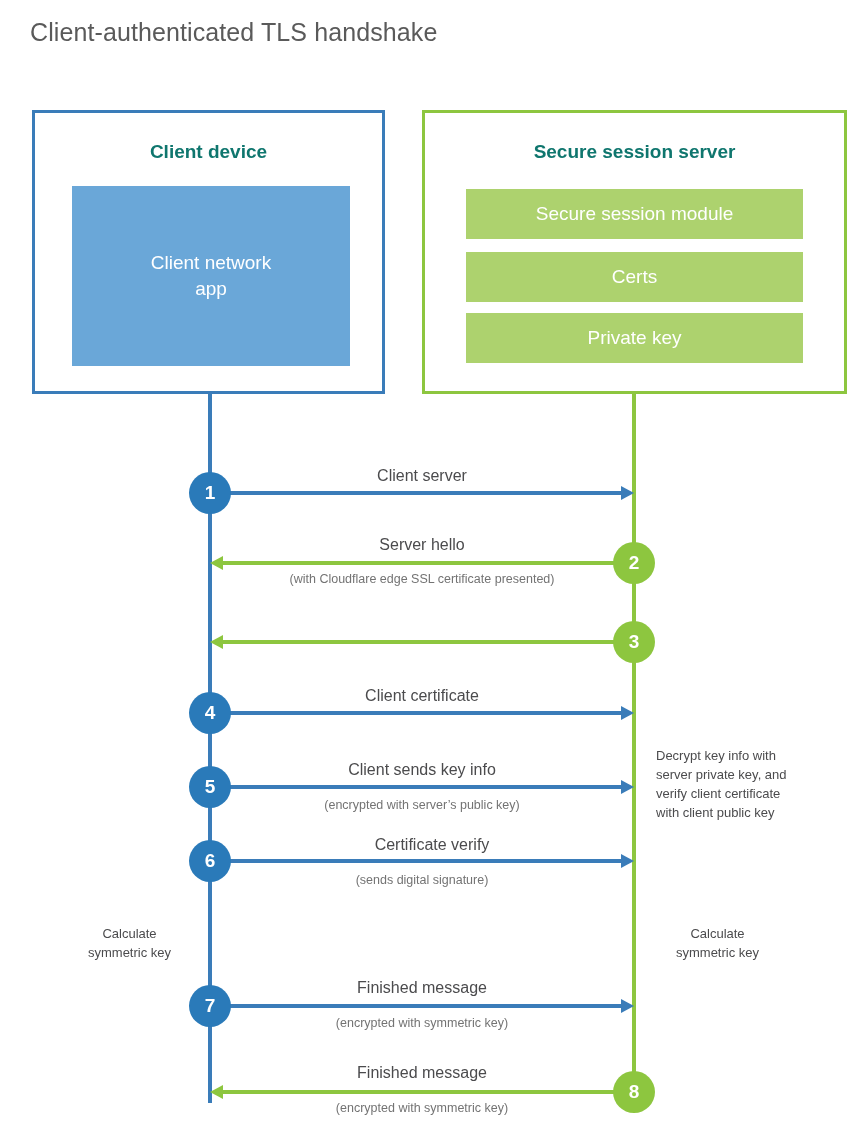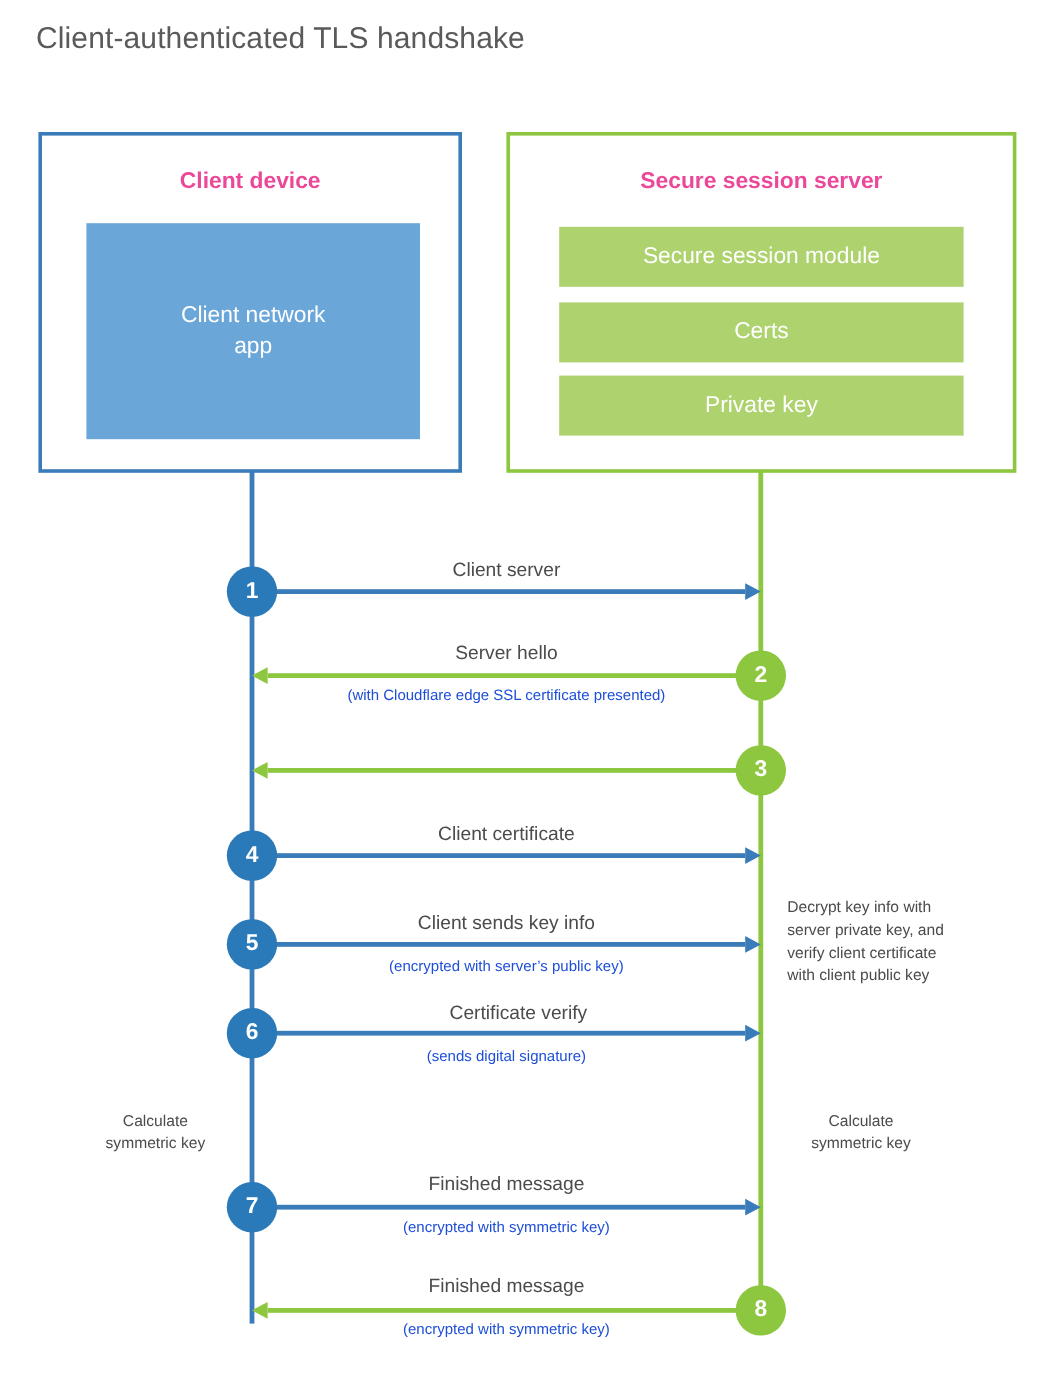--- a/index.html
+++ b/index.html
@@ -55,21 +55,21 @@
     border: 3px solid #8dc63f;
   }
   .party-title {
     position: absolute;
     left: 0;
     right: 0;
     top: 28px;
     text-align: center;
     font-size: 19px;
     font-weight: bold;
-    color: #ec4899;
+    color: #0f766e;
   }
 
   
   .client-app {
     position: absolute;
     left: 37px;
     top: 73px;
     width: 278px;
     height: 180px;
     background: #6aa7d8;
@@ -165,21 +165,21 @@
     position: absolute;
     text-align: center;
     font-size: 16px;
     color: #4b4b4d;
     white-space: nowrap;
   }
   .msg-sublabel {
     position: absolute;
     text-align: center;
     font-size: 12.5px;
-    color: #1d4ed8;
+    color: #737373;
     white-space: nowrap;
   }
 
   
   .side-note {
     position: absolute;
     font-size: 13px;
     line-height: 1.45;
     color: #4b4b4d;
   }

